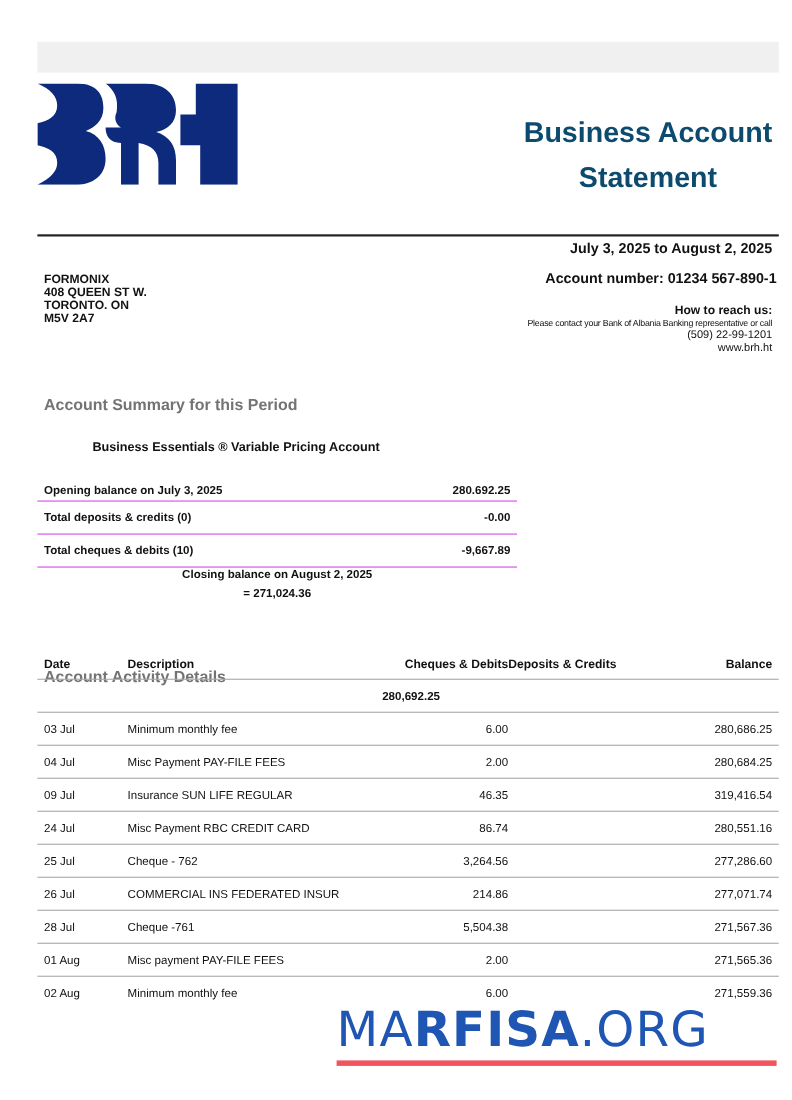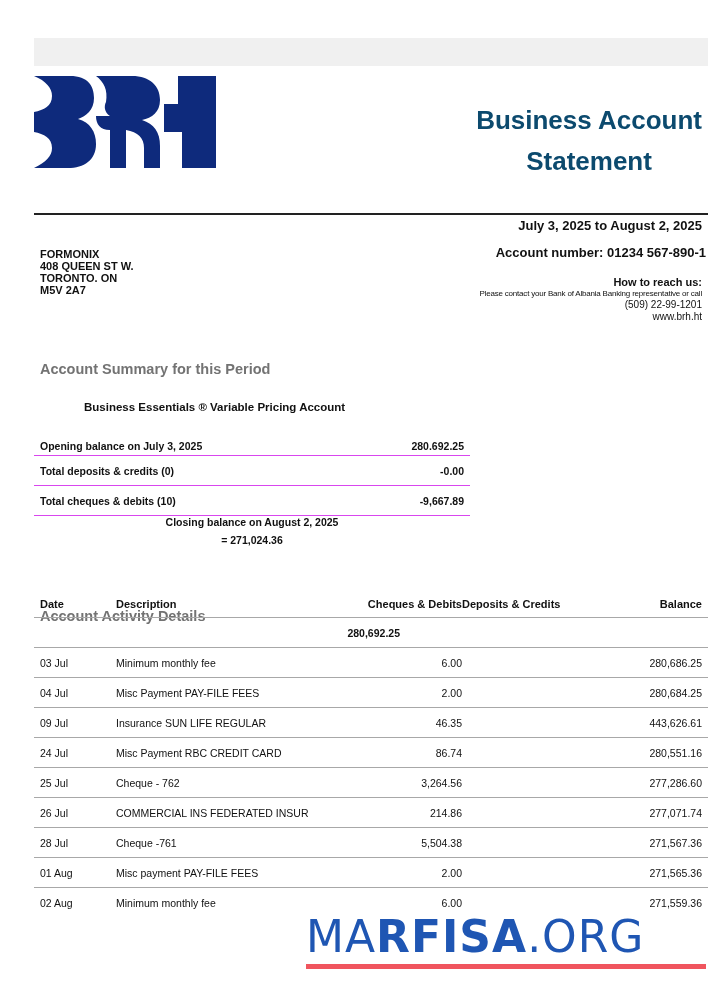--- a/index.html
+++ b/index.html
@@ -142,21 +142,21 @@
       <span class="c-desc">Misc Payment PAY-FILE FEES</span>
       <span class="c-debit">2.00</span>
       <span class="c-credit"></span>
       <span class="c-bal">280,684.25</span>
     </div>
     <div class="tr">
       <span class="c-date">09 Jul</span>
       <span class="c-desc">Insurance SUN LIFE REGULAR</span>
       <span class="c-debit">46.35</span>
       <span class="c-credit"></span>
-      <span class="c-bal">443,626.61</span>
+      <span class="c-bal">319,416.54</span>
     </div>
     <div class="tr">
       <span class="c-date">24 Jul</span>
       <span class="c-desc">Misc Payment RBC CREDIT CARD</span>
       <span class="c-debit">86.74</span>
       <span class="c-credit"></span>
       <span class="c-bal">280,551.16</span>
     </div>
     <div class="tr">
       <span class="c-date">25 Jul</span>

